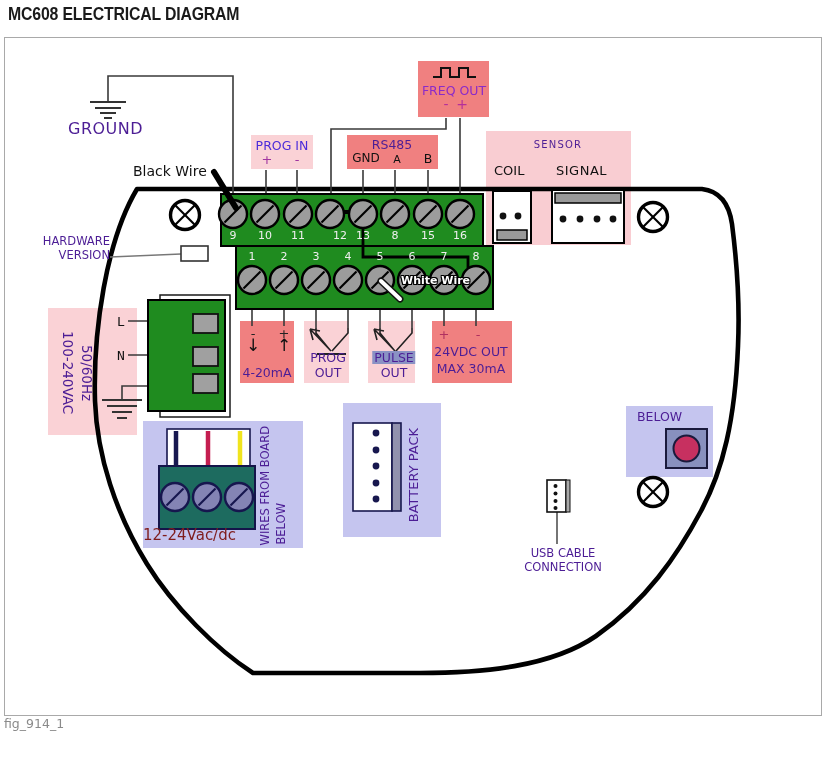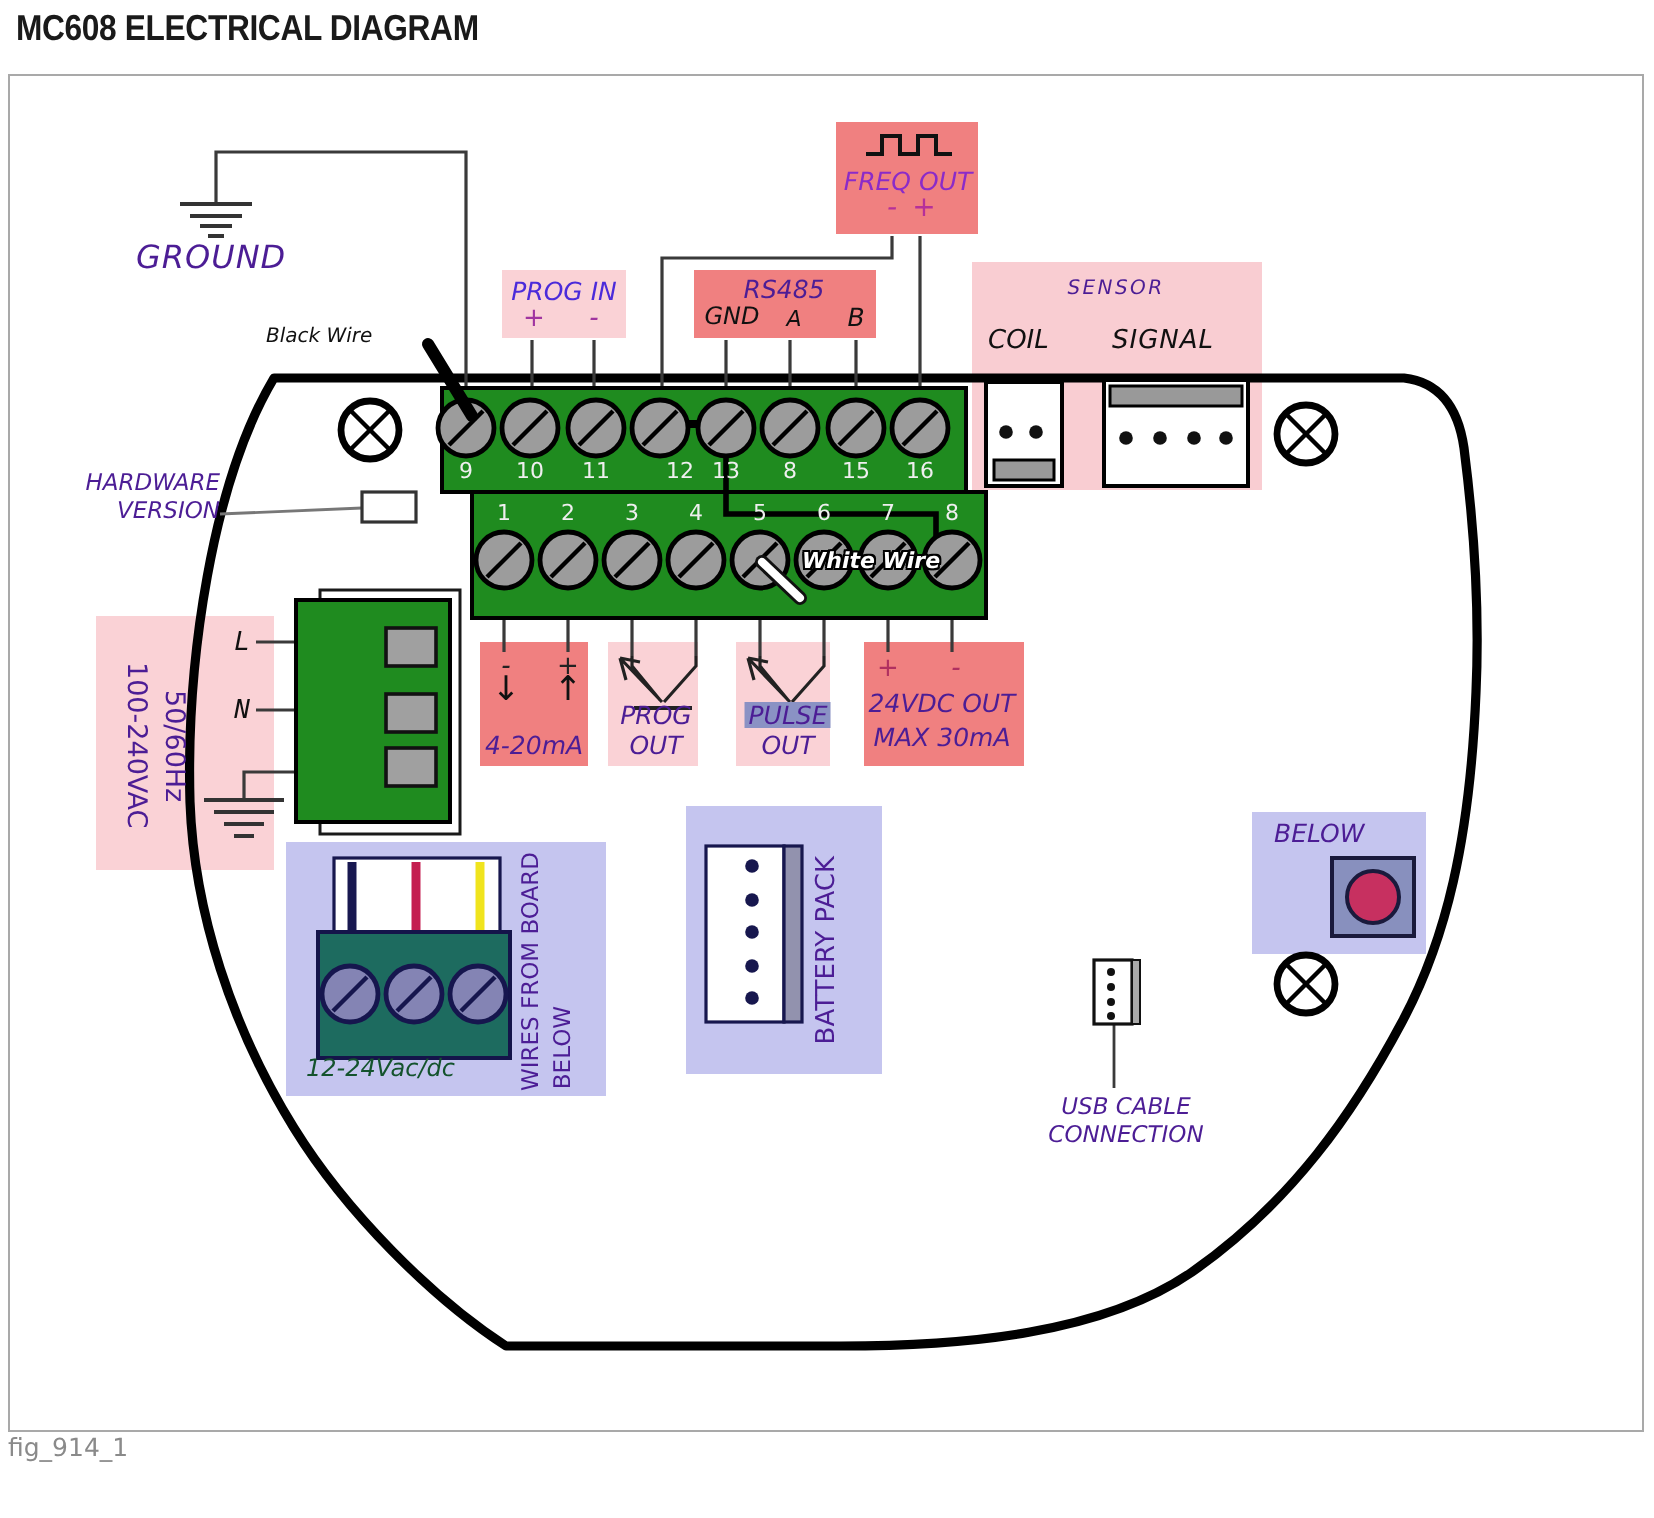--- a/index.html
+++ b/index.html
@@ -1,19 +1,19 @@
 <!DOCTYPE html>
 <html><head>
 <meta charset="utf-8">
 <style>
   html,body{margin:0;padding:0;background:#fff;}
   #stage{position:relative;width:827px;height:759px;background:#fff;overflow:hidden;
          font-family:"DejaVu Sans",sans-serif;}
   .abs{position:absolute;}
-  .lbl{position:absolute;white-space:nowrap;line-height:1.05;font-style:italic;}
+  .lbl{position:absolute;white-space:nowrap;line-height:1.05;}
   .cx{transform:translateX(-50%);}
   .blue{color:#4c1d95;}
   .box{position:absolute;}
   .salmon{background:#F08080;}
   .pink{background:#FAD2D6;}
   .lav{background:#C5C5EF;}
   .vtext{writing-mode:vertical-rl;}
   .vflip{writing-mode:vertical-rl;transform:rotate(180deg);}
   #title{position:absolute;left:8px;top:4px;font-family:"Liberation Sans",sans-serif;
          font-weight:bold;font-size:18px;color:#1A1A1A;letter-spacing:-0.2px;
@@ -174,21 +174,21 @@
     <use href="#mount-screw" x="653" y="492"></use>
   </svg>
 
   <span class="lbl blue" style="left:68px;top:121px;font-size:16px;letter-spacing:0.5px;">GROUND</span>
 
   <div class="lbl blue" style="left:30px;top:234px;width:80px;font-size:11.5px;text-align:right;line-height:14px;">
     <span style="display:block;">HARDWARE</span>
     <span style="display:block;">VERSION</span>
   </div>
 
-  <span class="lbl" style="left:133px;top:164px;font-size:10px;color:#111;">Black Wire</span>
+  <span class="lbl" style="left:133px;top:164px;font-size:14px;color:#111;">Black Wire</span>
   <span class="lbl whitewire-txt" style="left:401px;top:275px;font-size:11px;">White Wire</span>
 
   <span class="lbl cx" style="left:454px;top:84px;font-size:12.5px;color:#8B2BC8;">FREQ OUT</span>
   <span class="lbl cx" style="left:446px;top:97px;font-size:14px;color:#B5309A;">-</span>
   <span class="lbl cx" style="left:462px;top:97px;font-size:14px;color:#B5309A;">+</span>
 
   <span class="lbl cx" style="left:282px;top:139px;font-size:12.5px;color:#4B2BDA;">PROG IN</span>
   <span class="lbl cx" style="left:267px;top:153px;font-size:13px;color:#A035A0;">+</span>
   <span class="lbl cx" style="left:297px;top:153px;font-size:13px;color:#A035A0;">-</span>
 
@@ -235,21 +235,21 @@
   <span class="lbl cx blue" style="left:328px;top:351px;font-size:12.5px;">PROG</span>
   <span class="lbl cx blue" style="left:328px;top:366px;font-size:12.5px;">OUT</span>
   <span class="lbl cx blue hl" style="left:394px;top:351px;font-size:12.5px;">PULSE</span>
   <span class="lbl cx blue" style="left:394px;top:366px;font-size:12.5px;">OUT</span>
 
   <span class="lbl cx" style="left:444px;top:328px;font-size:13px;color:#B03060;">+</span>
   <span class="lbl cx" style="left:478px;top:328px;font-size:13px;color:#B03060;">-</span>
   <span class="lbl cx blue" style="left:471px;top:345px;font-size:12.5px;">24VDC OUT</span>
   <span class="lbl cx blue" style="left:471px;top:362px;font-size:12.5px;">MAX 30mA</span>
 
-  <span class="lbl" style="left:153px;top:528px;font-size:12px;color:#14532d;">12-24Vac/dc</span>
+  <span class="lbl" style="left:143px;top:528px;font-size:15px;color:#7f1d1d;">12-24Vac/dc</span>
   <div class="abs" style="left:258px;top:423px;height:122px;display:flex;gap:2px;align-items:flex-end;">
     <span class="vflip blue" style="font-size:11.5px;">WIRES FROM BOARD</span>
     <span class="vflip blue" style="font-size:11.5px;">BELOW</span>
   </div>
 
   <div class="abs" style="left:406px;top:420px;height:110px;display:flex;align-items:center;">
     <span class="vflip blue" style="font-size:13px;">BATTERY PACK</span>
   </div>
 
   <span class="lbl blue" style="left:637px;top:410px;font-size:12.5px;">BELOW</span>

